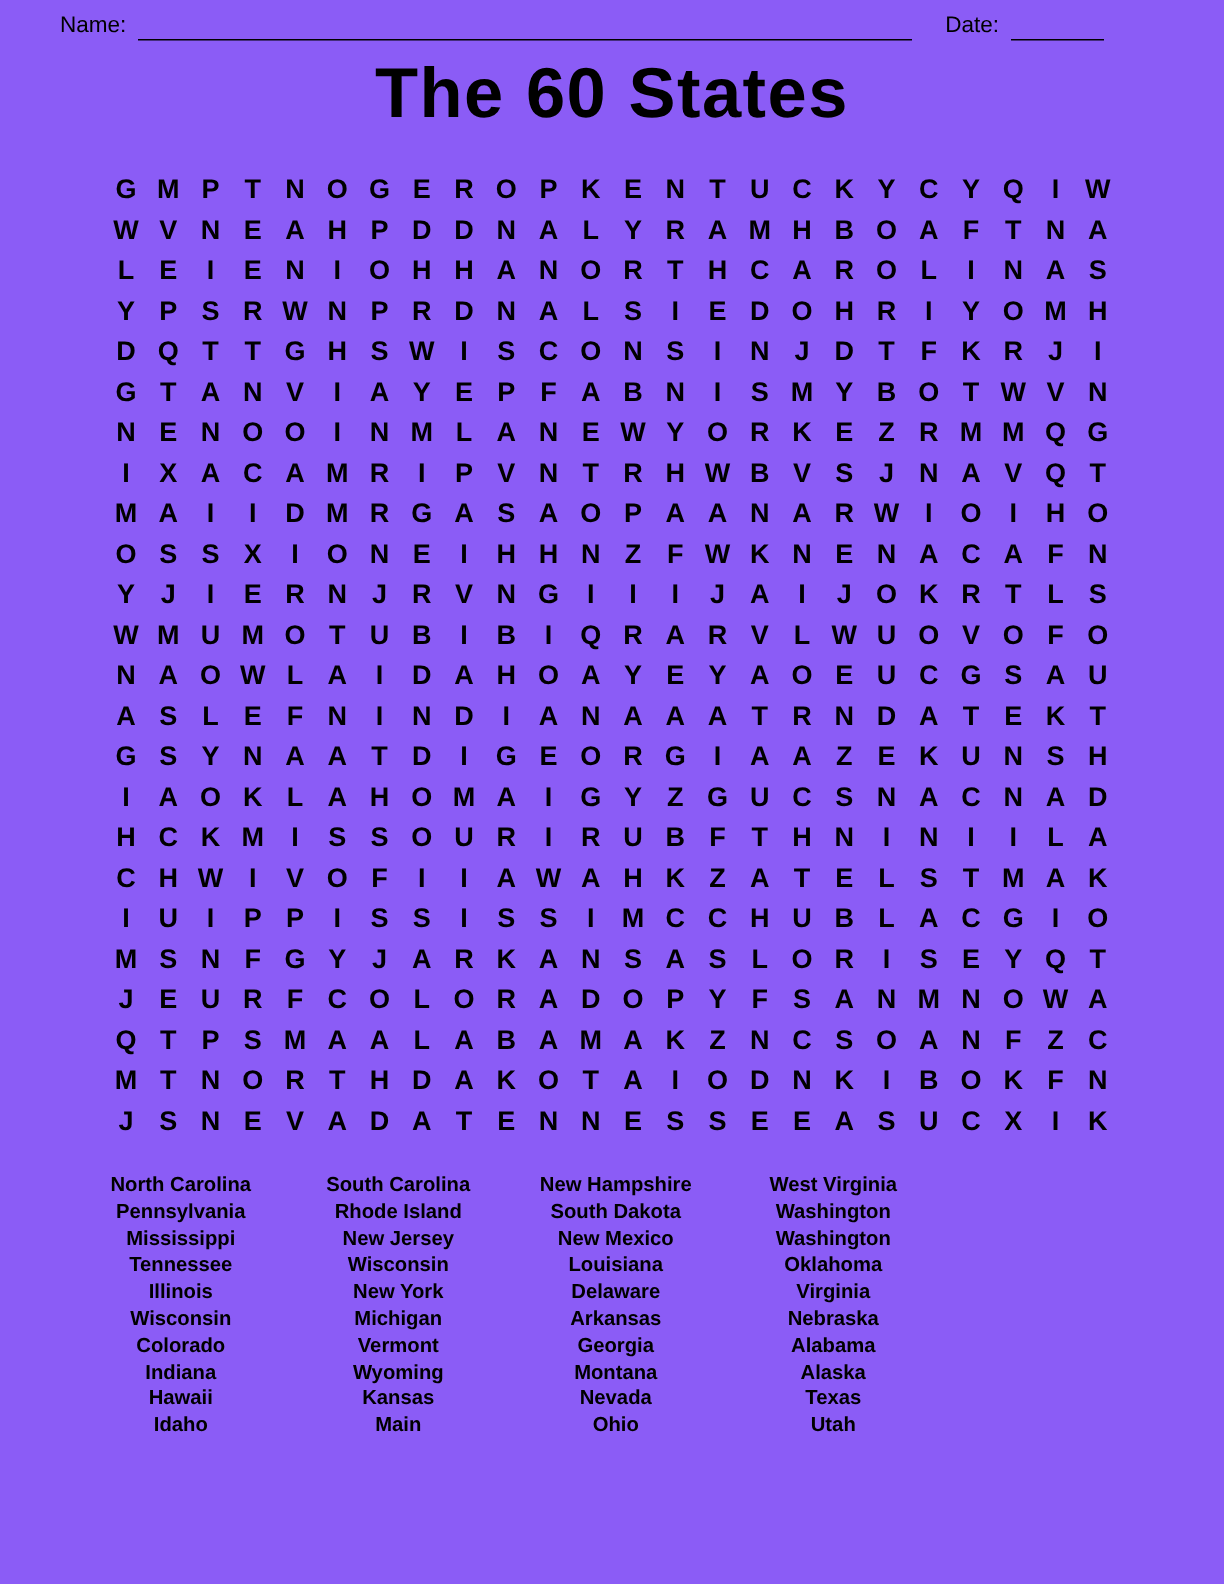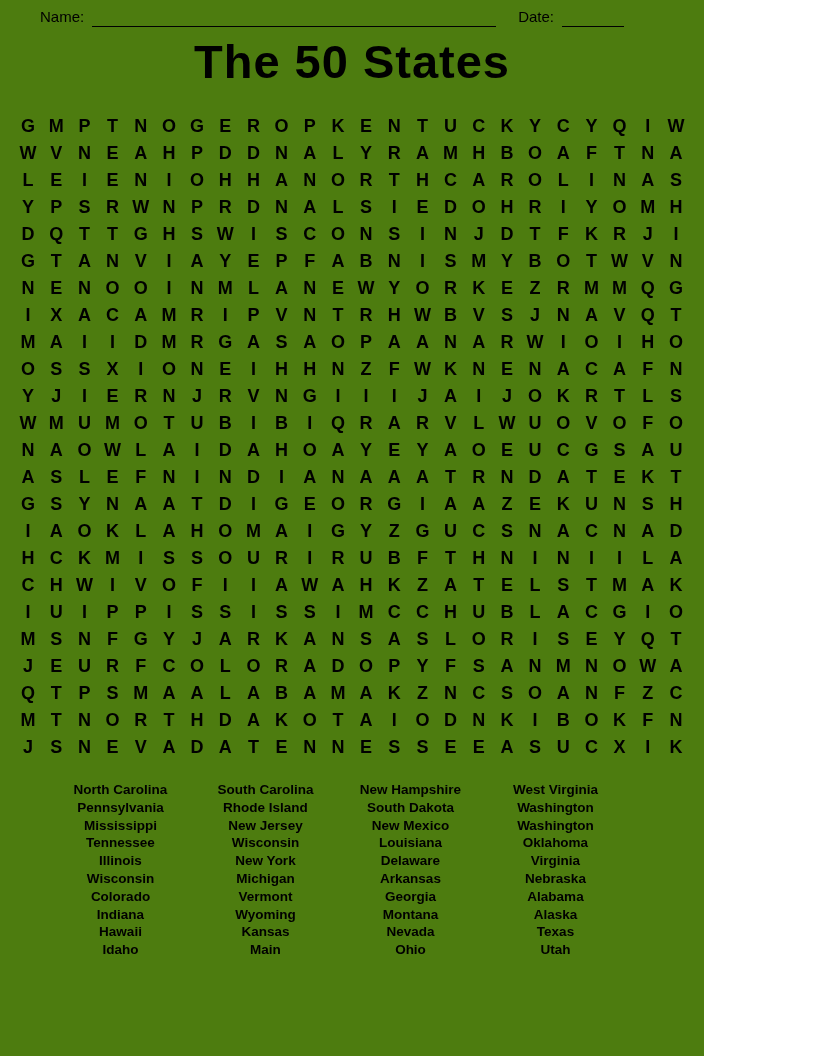--- a/index.html
+++ b/index.html
@@ -1,20 +1,20 @@
 <!DOCTYPE html>
 <html><head>
 <meta charset="utf-8">
 <style>
   html, body { margin: 0; padding: 0; background: #ffffff; }
   .page {
     position: relative;
-    width: 704px;
+    width: 816px;
     height: 1056px;
-    background: #4d7c0f;
+    background: #8b5cf6;
     color: #000000;
     font-family: "Liberation Sans", sans-serif;
     overflow: hidden;
   }
   .header {
     display: flex;
     align-items: flex-end;
     padding: 8px 80px 0 40px;
     font-size: 15px;
     line-height: 17px;
@@ -69,21 +69,21 @@
 <body>
 
 <div class="page">
   <div class="header">
     <span class="label">Name:</span>
     <span class="fill name-fill"></span>
     <span class="label">Date:</span>
     <span class="fill date-fill"></span>
   </div>
 
-  <h1 class="title">The 50 States</h1>
+  <h1 class="title">The 60 States</h1>
 
   <div class="grid">
       <span class="cell">G</span>
       <span class="cell">M</span>
       <span class="cell">P</span>
       <span class="cell">T</span>
       <span class="cell">N</span>
       <span class="cell">O</span>
       <span class="cell">G</span>
       <span class="cell">E</span>

